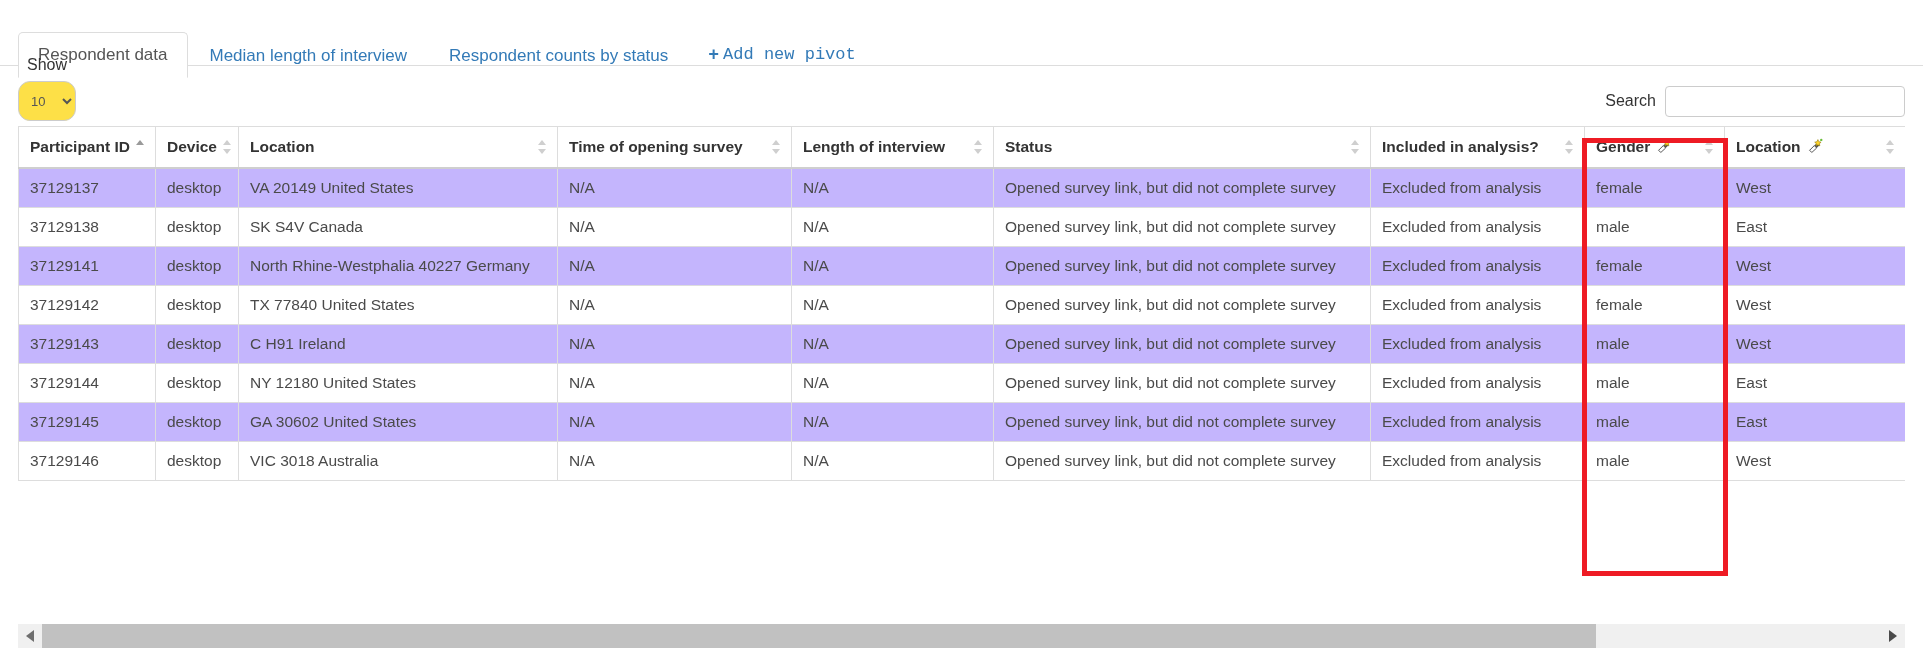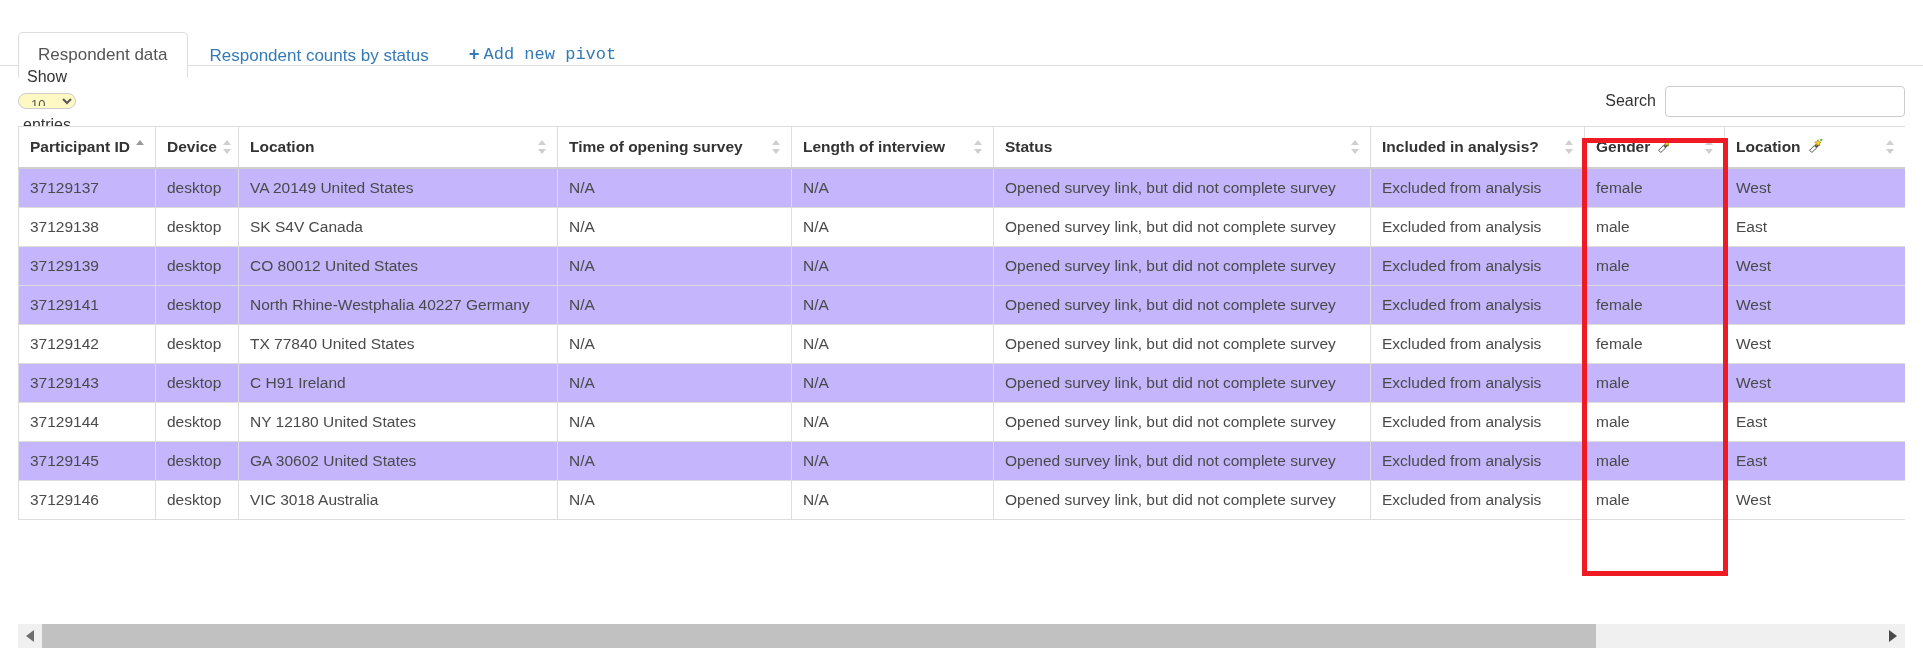--- a/index.html
+++ b/index.html
@@ -66,25 +66,25 @@
     color: #333333;
     display: flex;
     align-items: center;
     gap: 7px;
     flex-direction: column;
   }
   .length-ctl select {
     font-family: "Liberation Sans", sans-serif;
     font-size: 13px;
     color: #555555;
-    height: 16px;
+    height: 40px;
     padding: 2px 4px 2px 8px;
     border: 1px solid #cccccc;
     border-radius: 12px;
-    background: #fef9c3;
+    background: #fde047;
     min-width: 58px;
   }
   .search-ctl {
     font-size: 16px;
     color: #333333;
     display: flex;
     align-items: center;
     gap: 9px;
   }
   .search-ctl input {
@@ -188,20 +188,21 @@
     cursor: pointer;
   }
 </style>
 </head>
 <body>
 
 <div class="page">
 
   <div class="tabbar" id="tabbar">
       <div class="tab active"><span>Respondent data</span></div>
+      <div class="tab"><span>Median length of interview</span></div>
       <div class="tab"><span>Respondent counts by status</span></div>
       <div class="tab addnew"><span class="plus">+</span><span>Add new pivot</span></div>
     </div>
 
   <div class="controls">
     <div class="length-ctl">
       <span>Show</span>
       <select id="lenSelect"><option>10</option><option>25</option><option>50</option><option>100</option></select>
       <span>entries</span>
     </div>
@@ -359,31 +360,20 @@
             <td>desktop</td>
             <td>SK S4V Canada</td>
             <td>N/A</td>
             <td>N/A</td>
             <td>Opened survey link, but did not complete survey</td>
             <td>Excluded from analysis</td>
             <td>male</td>
             <td>East</td>
           </tr>
           <tr class="odd">
-            <td>37129139</td>
-            <td>desktop</td>
-            <td>CO 80012 United States</td>
-            <td>N/A</td>
-            <td>N/A</td>
-            <td>Opened survey link, but did not complete survey</td>
-            <td>Excluded from analysis</td>
-            <td>male</td>
-            <td>West</td>
-          </tr>
-          <tr class="odd">
             <td>37129141</td>
             <td>desktop</td>
             <td>North Rhine-Westphalia 40227 Germany</td>
             <td>N/A</td>
             <td>N/A</td>
             <td>Opened survey link, but did not complete survey</td>
             <td>Excluded from analysis</td>
             <td>female</td>
             <td>West</td>
           </tr>

